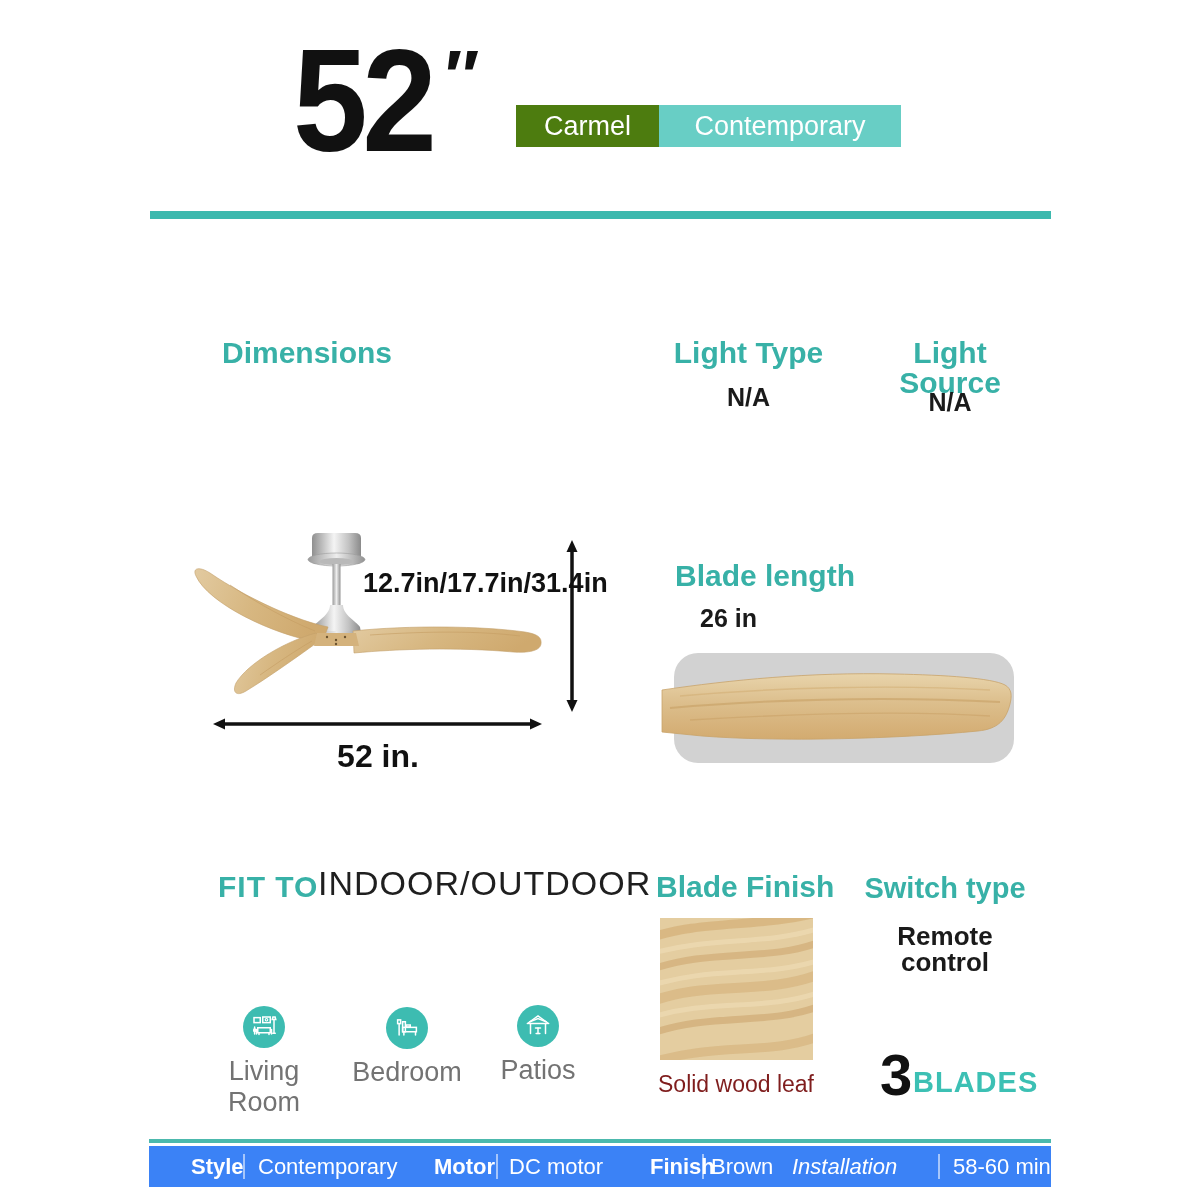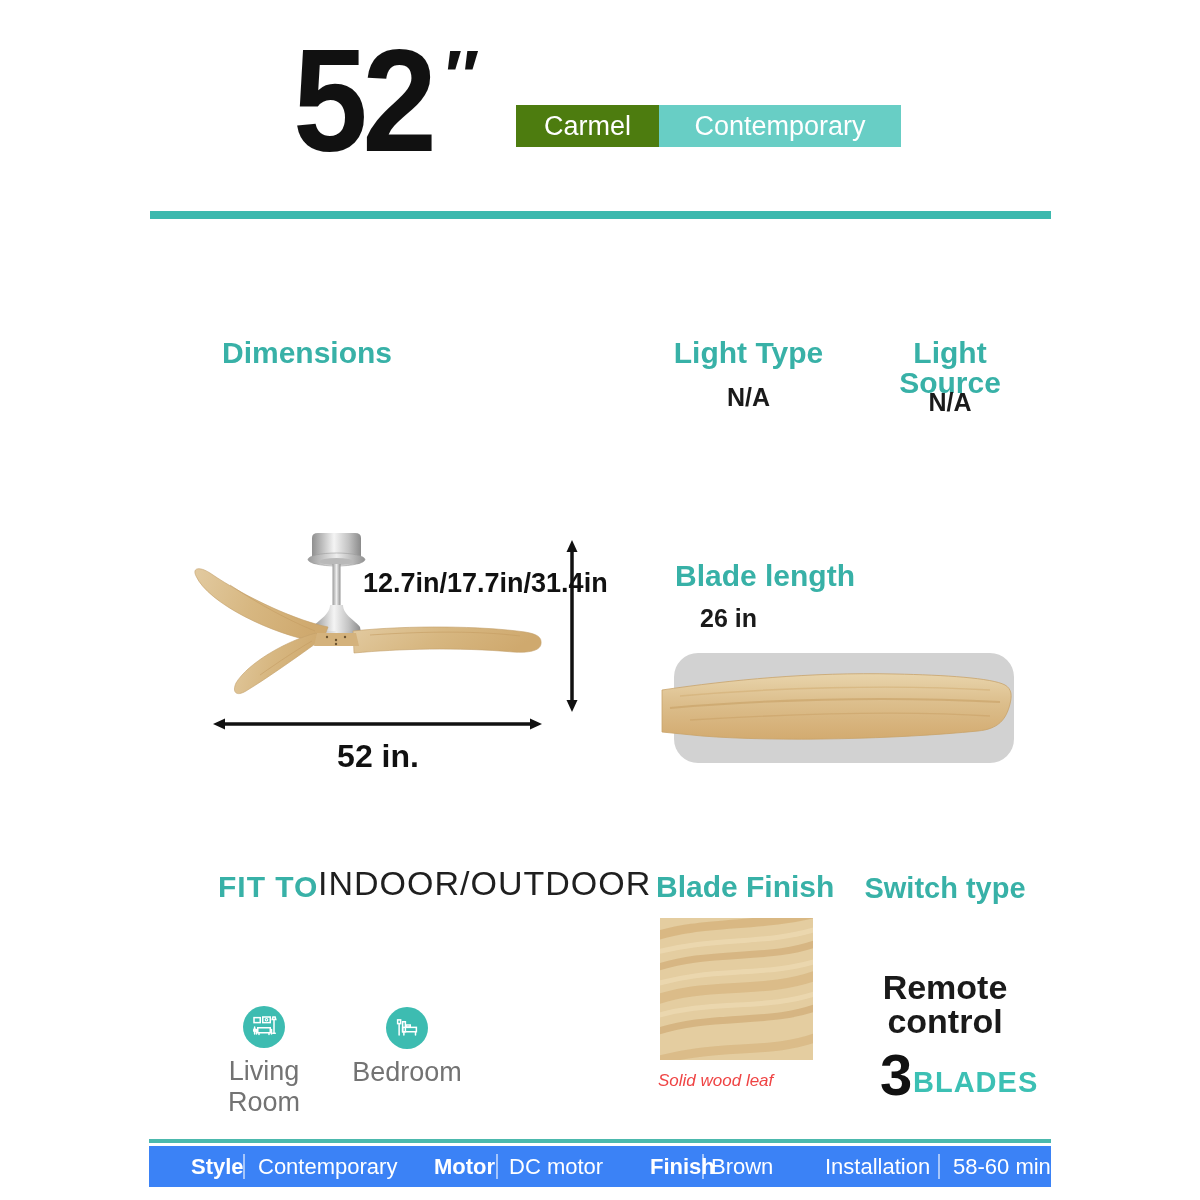--- a/index.html
+++ b/index.html
@@ -23,21 +23,21 @@
   .val-black{color:#1a1a1a;font-size:25px;line-height:1;font-weight:bold;}
   .ctr{text-align:center;}
   
   .fit-label{left:218px;top:870px;font-size:30px;font-weight:bold;color:#38b1a7;letter-spacing:1px;}
   .fit-value{left:318px;top:864px;font-size:34px;color:#1f1f1f;letter-spacing:1px;}
   .room{position:absolute;width:150px;text-align:center;}
   .room .circle{width:42px;height:42px;border-radius:50%;background:#3dbcb1;
     margin:0 auto;display:flex;align-items:center;justify-content:center;}
   .room .rlabel{margin-top:8px;font-size:27px;color:#737373;}
   
-  .caption{font-size:17px;color:#ef4444;font-style:italic;}
+  .caption{font-size:23px;color:#7f1d1d;}
   .blades-count{left:880px;top:1046px;font-size:58px;font-weight:bold;color:#111;line-height:1;}
   .blades-word{left:913px;top:1066px;font-size:29px;font-weight:bold;color:#3cc0b4;letter-spacing:1px;}
   
   .dim-height{left:363px;top:568px;font-size:27px;font-weight:bold;color:#111;}
   .dim-width{left:298px;top:738px;width:160px;text-align:center;font-size:32px;font-weight:bold;color:#111;}
   
   .foot-line{left:149px;top:1139px;width:902px;height:4px;background:#4cb9ad;}
   .foot-bar{left:149px;top:1146px;width:902px;height:41px;background:#3b82f6;}
   .foot-bar span{position:absolute;color:#fff;font-size:22px;line-height:41px;white-space:nowrap;}
   .foot-bar .b{font-weight:bold;}
@@ -170,50 +170,64 @@
         <rect x="4.5" y="5.5" width="2.4" height="3"></rect>
           <path d="M5.7,8.5 v9"></path>
         <rect x="8.5" y="7" width="2.2" height="8"></rect>
         <rect x="8.5" y="11.5" width="11" height="3.5"></rect>
         <rect x="11.2" y="9.6" width="3.4" height="1.6"></rect>
         <path d="M9.5,15 v2.5 M18.8,15 v2.5"></path>
       </svg>
     </div>
     <div class="rlabel">Bedroom</div>
   </div>
+  <div class="room" style="left:463px;top:1005px;">
+    <div class="circle">
+      <svg width="30" height="30" viewBox="0 0 24 24" fill="none" stroke="#fff" stroke-width="1.2" stroke-linecap="round">
+        <path d="M3.5,10 L12,4 L20.5,10"></path>
+          <path d="M5.5,8.6 L12,6 L18.5,8.6"></path>
+        <path d="M4.5,10 h15"></path>
+        <path d="M6,10 v8 M18,10 v8"></path>
+        <path d="M10,13.5 h4"></path>
+          <path d="M12,13.5 v4.5"></path>
+          <path d="M10.5,18 h3"></path>
+      </svg>
+    </div>
+    <div class="rlabel">Patios</div>
+  </div>
 
   <div class="abs h-teal" style="left:656px;top:872px;">Blade Finish</div>
   <svg class="abs" style="left:660px;top:918px;" width="153" height="142" viewBox="0 0 153 142">
     <rect x="0" y="0" width="153" height="142" fill="#e4cda0"></rect>
     <path d="M-10,20 C40,2 100,10 160,-6" stroke="#cfa76c" stroke-width="9" fill="none" opacity="0.55"></path>
     <path d="M-10,52 C50,30 110,44 160,24" stroke="#caa066" stroke-width="7" fill="none" opacity="0.5"></path>
     <path d="M-10,84 C45,62 105,78 160,56" stroke="#d2ab72" stroke-width="10" fill="none" opacity="0.5"></path>
     <path d="M-10,116 C50,94 110,108 160,88" stroke="#c89e63" stroke-width="7" fill="none" opacity="0.5"></path>
     <path d="M-10,145 C55,124 110,138 160,118" stroke="#d2ab72" stroke-width="9" fill="none" opacity="0.5"></path>
     <path d="M-10,36 C50,18 105,28 160,10" stroke="#ecd9b2" stroke-width="5" fill="none" opacity="0.8"></path>
     <path d="M-10,68 C50,48 105,60 160,42" stroke="#ecd9b2" stroke-width="5" fill="none" opacity="0.8"></path>
     <path d="M-10,100 C50,80 105,94 160,74" stroke="#ecd9b2" stroke-width="5" fill="none" opacity="0.8"></path>
   </svg>
   <div class="abs caption" style="left:658px;top:1071px;">Solid wood leaf</div>
 
   <div class="abs h-teal ctr" style="left:860px;top:874px;width:170px;font-size:29px;">Switch type</div>
-  <div class="abs val-black ctr" style="left:855px;top:970px;width:180px;font-size:34px;">Remote control</div>
+  <div class="abs val-black ctr" style="left:855px;top:923px;width:180px;font-size:26px;">Remote control</div>
 
   <div class="abs blades-count">3</div>
   <div class="abs blades-word">BLADES</div>
 
   <div class="abs foot-line"></div>
   <div class="abs foot-bar">
     <span class="b" style="left:42px;">Style</span>
     <i class="foot-sep" style="left:94px;"></i>
     <span style="left:109px;">Contemporary</span>
     <span class="b" style="left:285px;">Motor</span>
     <i class="foot-sep" style="left:347px;"></i>
     <span style="left:360px;">DC motor</span>
     <span class="b" style="left:501px;">Finish</span>
     <i class="foot-sep" style="left:553px;"></i>
     <span style="left:562px;">Brown</span>
-    <span style="left:676px;">Installation</span>
+    <span style="left:643px;font-style:italic;">Installation</span>
     <i class="foot-sep" style="left:789px;"></i>
     <span style="left:804px;">58-60 mins</span>
   </div>
 
 </div>
 
 </body></html>

